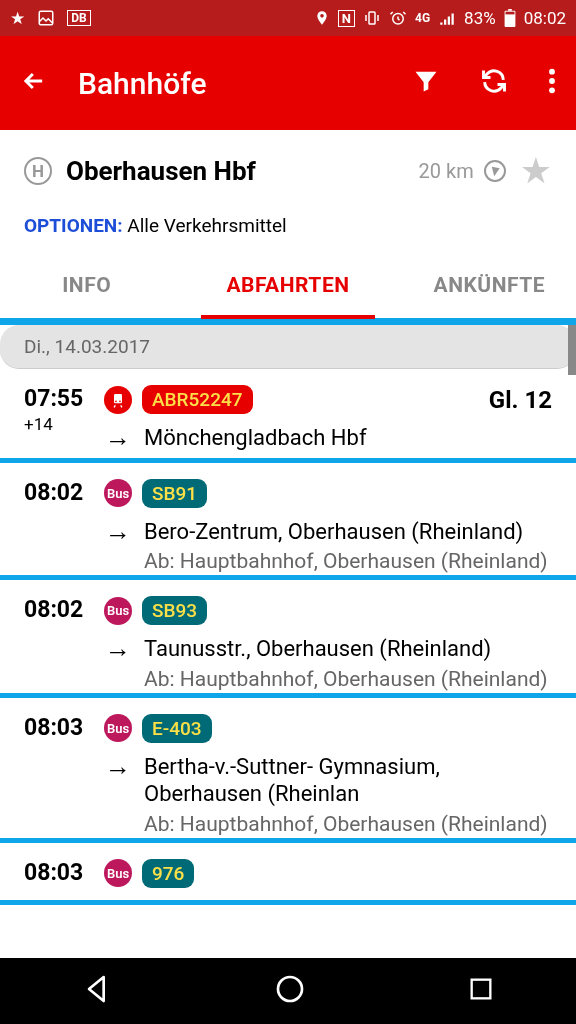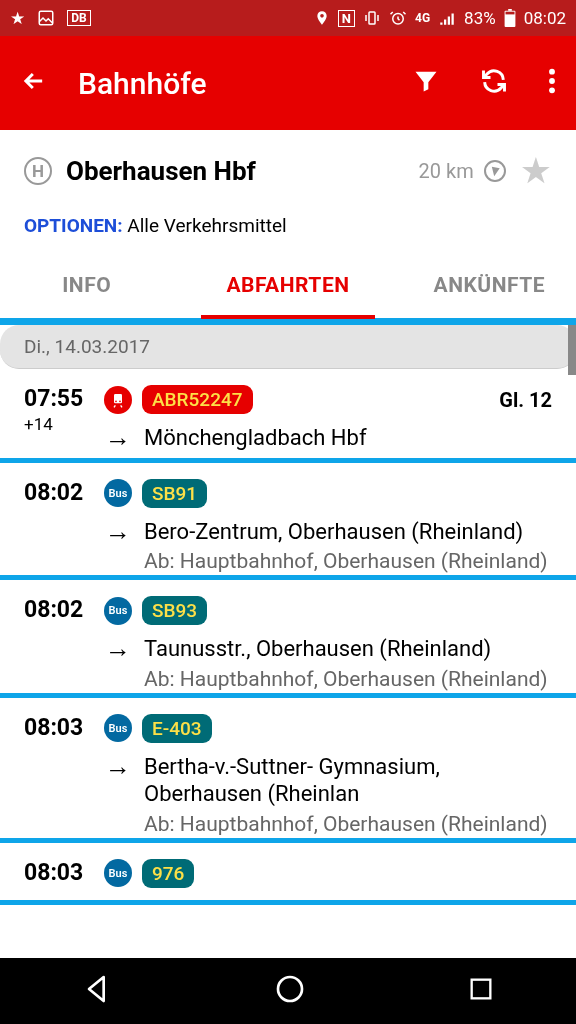--- a/index.html
+++ b/index.html
@@ -32,24 +32,24 @@
   .date-header { background: #e4e4e4; color: #666; padding: 10px 24px; font-size: 19px; border-bottom: 1px solid #ccc; position: relative; border-radius: 19px; }
   .scroll-indicator { position: absolute; right: 0; top: 0; width: 8px; height: 50px; background: #888; }
 
   .dep-list { }
   .dep-item { display: flex; padding: 16px 24px 2px; border-bottom: 5px solid #0ea5e9; gap: 10px; }
   .dep-time-col { width: 70px; flex-shrink: 0; }
   .dep-time { font-size: 23px; font-weight: 700; }
   .dep-delay { color: #000000; font-size: 17px; font-weight: 400; margin-top: 2px; }
   .dep-body { flex: 1; }
   .dep-line-row { display: flex; align-items: center; gap: 10px; margin-bottom: 10px; }
-  .dep-platform { font-size: 20px; font-weight: 700; margin-left: auto; }
+  .dep-platform { font-size: 24px; font-weight: 700; margin-left: auto; }
   .type-icon { width: 28px; height: 28px; border-radius: 50%; display: flex; align-items: center; justify-content: center; font-size: 12px; color: #fff; font-weight: 600; }
   .type-train { background: #e60000; }
-  .type-bus { background: #0369a1; font-size: 11px; }
+  .type-bus { background: #be185d; font-size: 13px; }
   .line-badge { padding: 3px 10px; border-radius: 9px; color: #fde047; font-size: 19px; font-weight: 500; }
   .line-red { background: #e60000; }
   .line-teal { background: #006b76; }
   .dep-dest-row { display: flex; align-items: flex-start; gap: 12px; margin-bottom: 4px; }
   .arrow { font-size: 26px; line-height: 1; width: 28px; text-align: center; flex-shrink: 0; }
   .dep-dest { font-size: 22px; line-height: 1.25; }
   .dep-from { color: #666; font-size: 21px; margin-left: 40px; margin-top: 2px; }
 
   .nav-bar { position: absolute; bottom: 0; left: 0; right: 0; height: 66px; background: #000; display: flex; align-items: center; justify-content: space-around; }
   .nav-btn { color: #fff; }

